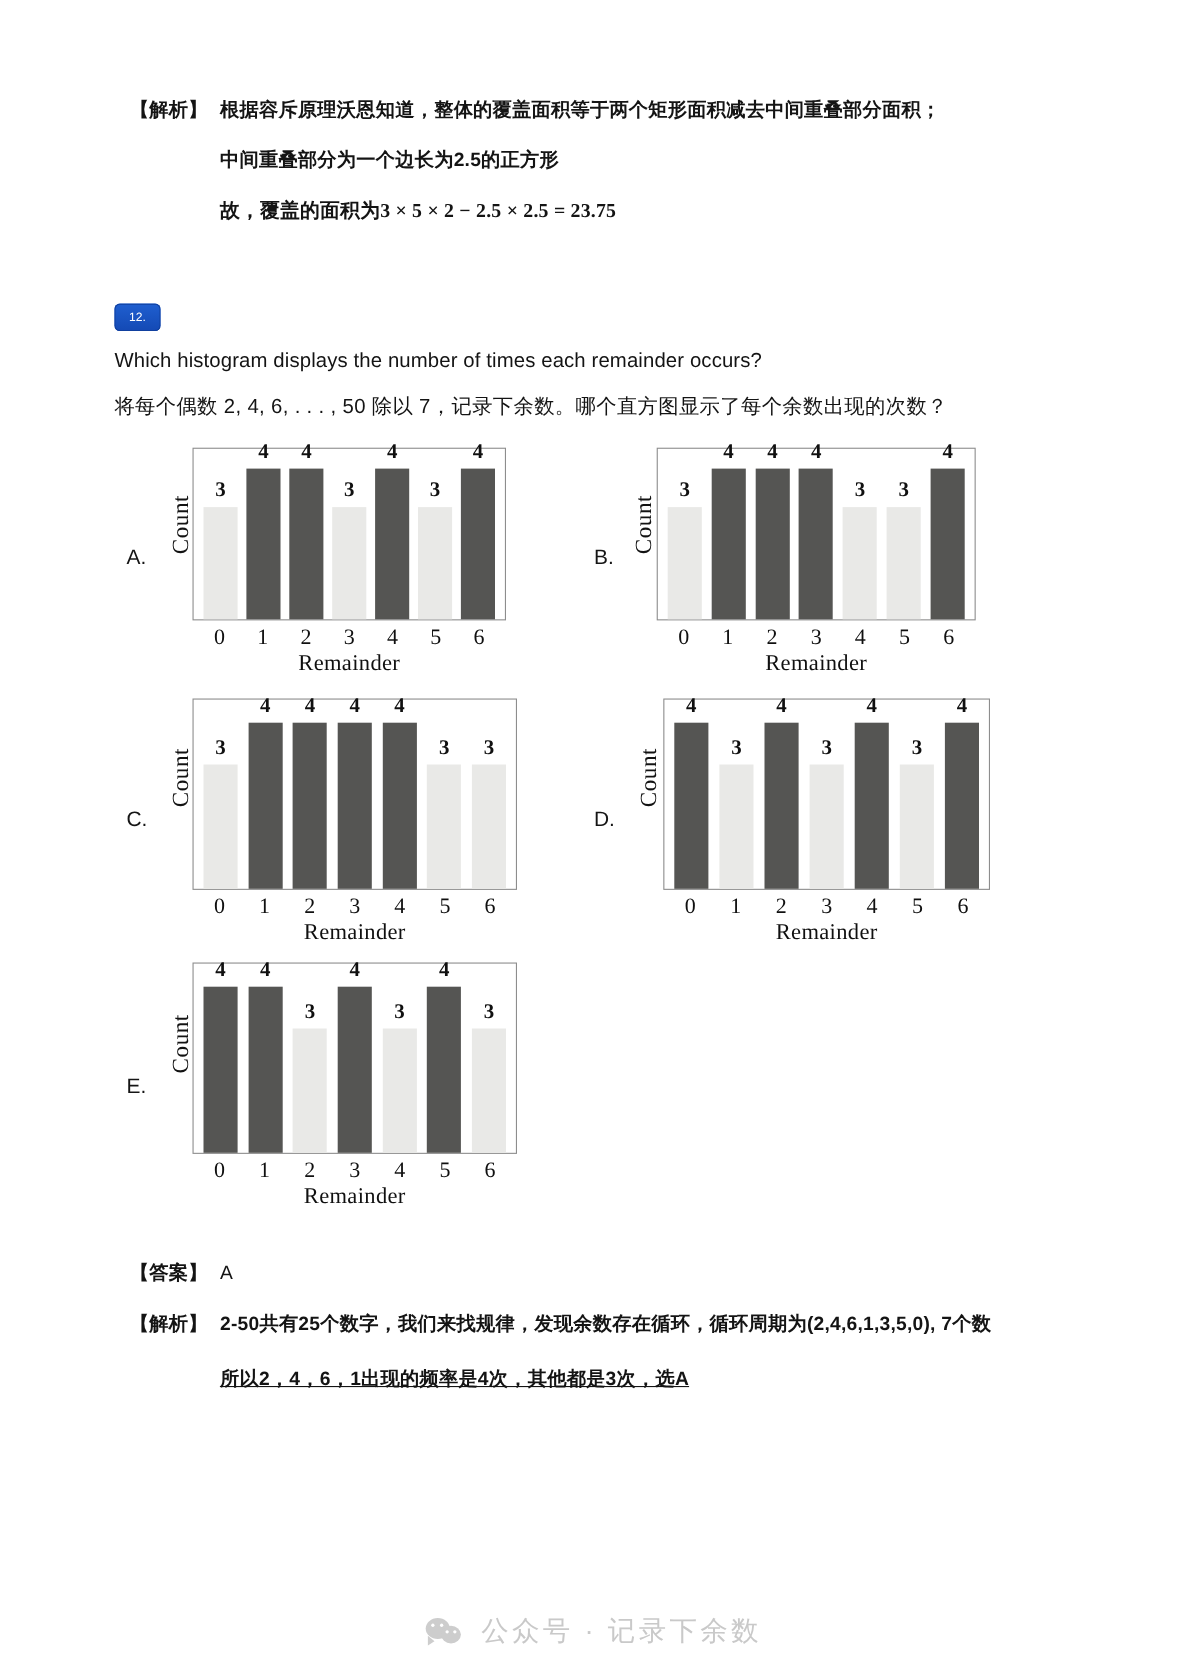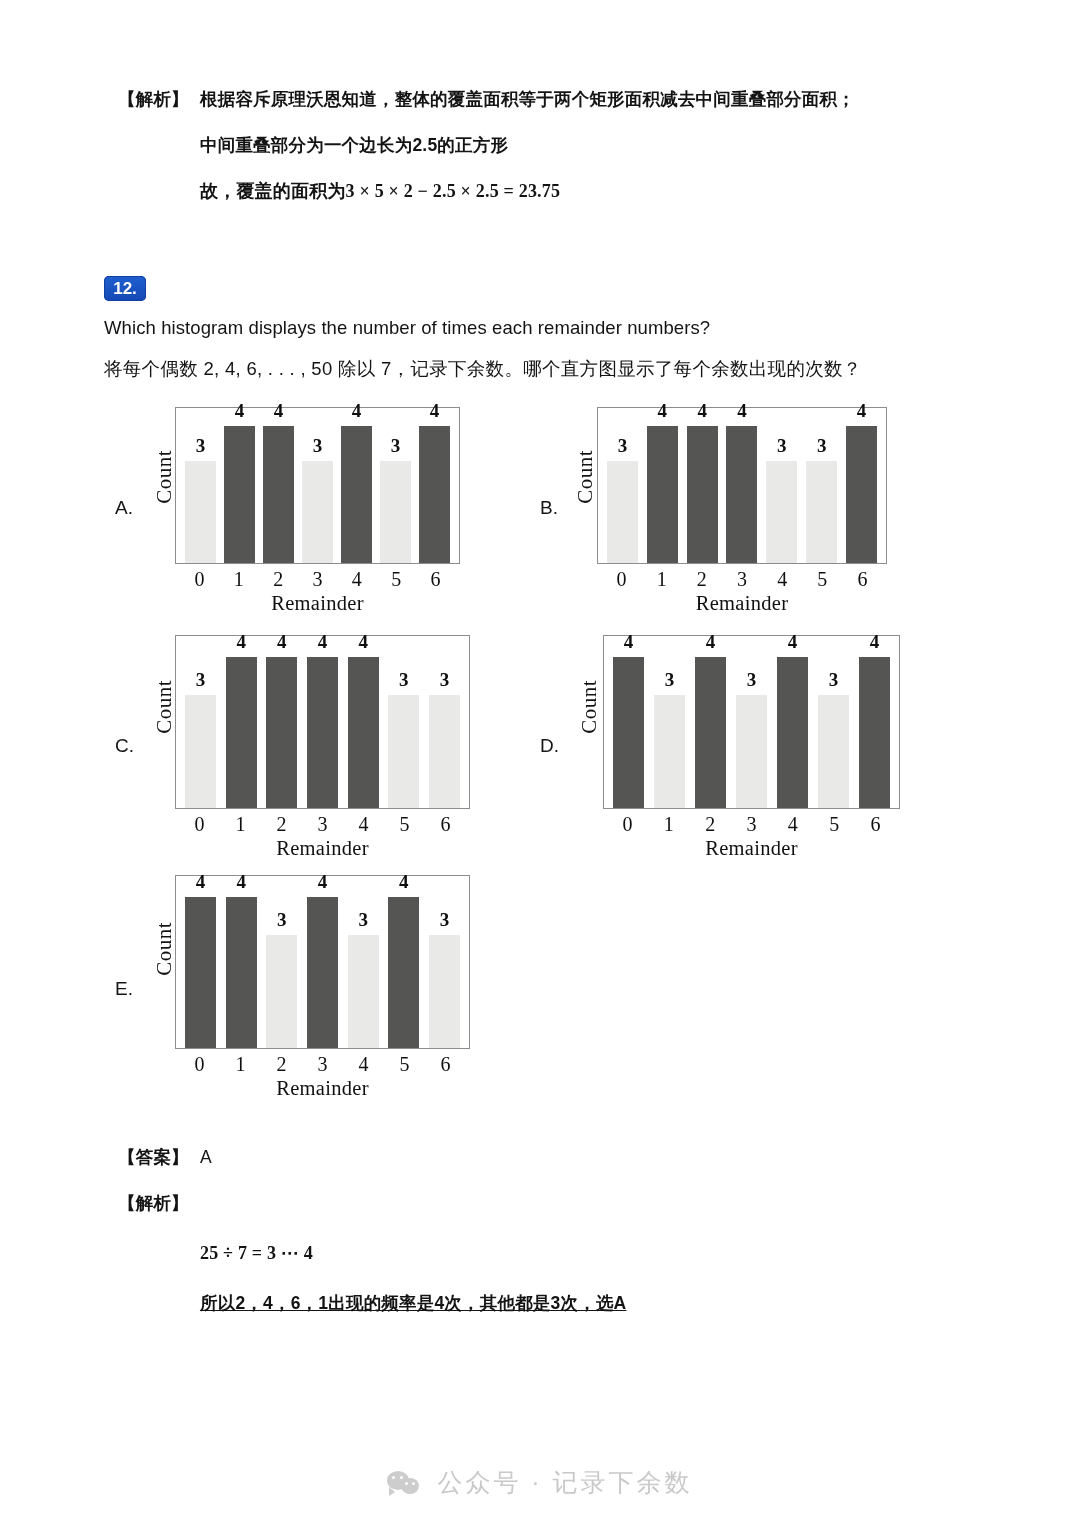--- a/index.html
+++ b/index.html
@@ -23,21 +23,21 @@
   .sol-txt{ font-weight:700; }
   .sol-indent{ padding-left:82px; }
   .math{ font-family:"Liberation Serif", serif; font-weight:700; font-size:18px; }
 
   
   #question-head{ position:absolute; left:104px; top:274px; width:880px; }
   .q-row1{ display:flex; align-items:flex-start; }
   .q-badge{
     width:42px;height:25px;border-radius:5px;
     background:linear-gradient(180deg,#1f5fd0 0%,#1449b4 100%);
-    color:#fff;font-size:17px;font-weight:700;
+    color:#fff;font-size:11px;font-weight:400;
     display:flex;align-items:center;justify-content:center;
     box-shadow:0 0 0 1px #11409f inset;
     flex:0 0 42px; margin-top:2px;
   }
   .q-en{
     font-size:18.5px; line-height:28px; font-weight:400;
     margin-left:11px; letter-spacing:.1px; white-space:nowrap;
   }
   .q-en2{ font-size:18.5px; line-height:28px; margin-top:13px; letter-spacing:.1px; }
   .q-cn{ font-size:18.5px; line-height:28px; margin-top:13px; font-weight:400; letter-spacing:.3px; }
@@ -128,21 +128,21 @@
   </div>
   <div class="sol-line sol-indent math" style="margin-top:12px;">
     <span class="sol-txt">故，覆盖的面积为3 × 5 × 2 − 2.5 × 2.5 = 23.75</span>
   </div>
 </div>
 
 <div id="question-head">
   <div class="q-row1">
     <div class="q-badge">12.</div>
   </div>
-  <div class="q-en2">Which histogram displays the number of times each remainder numbers?</div>
+  <div class="q-en2">Which histogram displays the number of times each remainder occurs?</div>
   <div class="q-cn">将每个偶数 2, 4, 6, . . . , 50 除以 7，记录下余数。哪个直方图显示了每个余数出现的次数？</div>
 </div>
 
 <div class="chart-wrap" id="chart-A" style="left:112px;top:402px;width:400px;height:215px;">
   <div class="chart-letter" style="top:95px;left:3px;">A.</div>
   <div class="chart-ylab" style="left:40px;top:48px;">Count</div>
   <div class="plot" id="plot-A" style="left:63px;top:5px;width:285px;height:157px;">
     <div class="bars">
         <div class="bar light" style="height: 102.391px;">
           <span class="vlabel">3</span>
@@ -342,23 +342,21 @@
 <div class="sol-block" id="answer-block" style="left:118px;top:1140px;width:880px;">
   <div class="sol-line">
     <span class="sol-tag">【答案】</span>
     <span class="sol-txt" style="font-weight:400;">A</span>
   </div>
 </div>
 
 <div class="sol-block" id="bottom-solution" style="left:118px;top:1186px;width:890px;">
   <div class="sol-line">
     <span class="sol-tag">【解析】</span>
-  </div>
-  <div class="sol-line sol-indent math" style="margin-top:16px;">
-    <span class="sol-txt">25 ÷ 7 = 3 ⋯ 4</span>
+    <span class="sol-txt">2-50共有25个数字，我们来找规律，发现余数存在循环，循环周期为(2,4,6,1,3,5,0), 7个数</span>
   </div>
   <div class="sol-line sol-indent" style="margin-top:16px;text-decoration:underline;">
     <span class="sol-txt">所以2，4，6，1出现的频率是4次，其他都是3次，选A</span>
   </div>
 </div>
 
 <div id="footer">
   <div class="wechat-ico">
     <div class="b1"></div>
       <div class="t1"></div>

